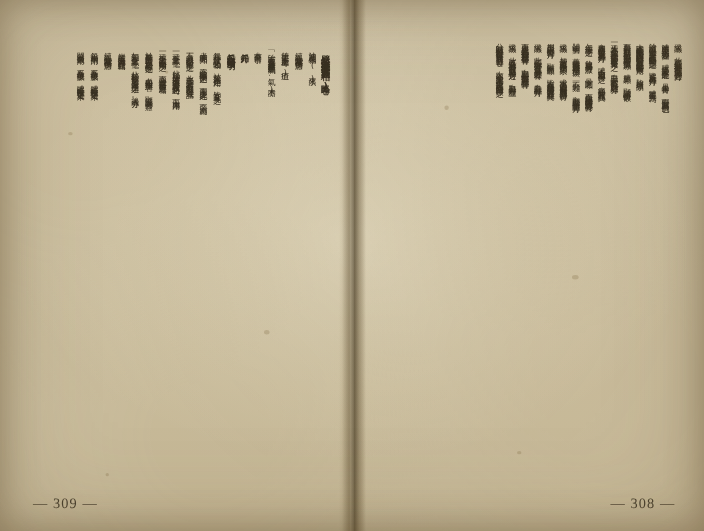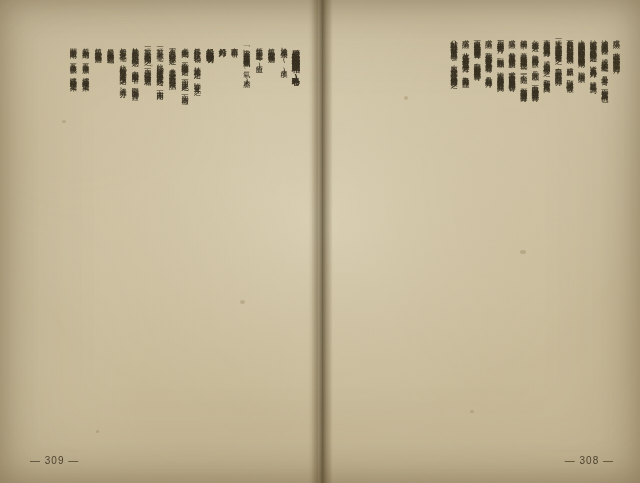--- a/index.html
+++ b/index.html
@@ -109,25 +109,25 @@
   #right-cols {
     right: 18px;
     top: 34px;
     height: 392px;
   }
   #right-cols .vcol { width: 11.6px; height: 390px; }
 
   .folio {
     position: absolute;
     bottom: 17px;
-    font-size: 10px;
+    font-size: 13px;
     letter-spacing: 1px;
     color: #352d1e;
     opacity: 0.85;
-    font-family: Liberation Sans, sans-serif;
+    font-family: Liberation Serif, serif;
   }
   #folio-left { left: 30px; }
   #folio-right { right: 26px; text-align: right; }
 
   
   .speck {
     position: absolute;
     border-radius: 50%;
     background: rgba(110,86,44,0.22);
     pointer-events: none;

